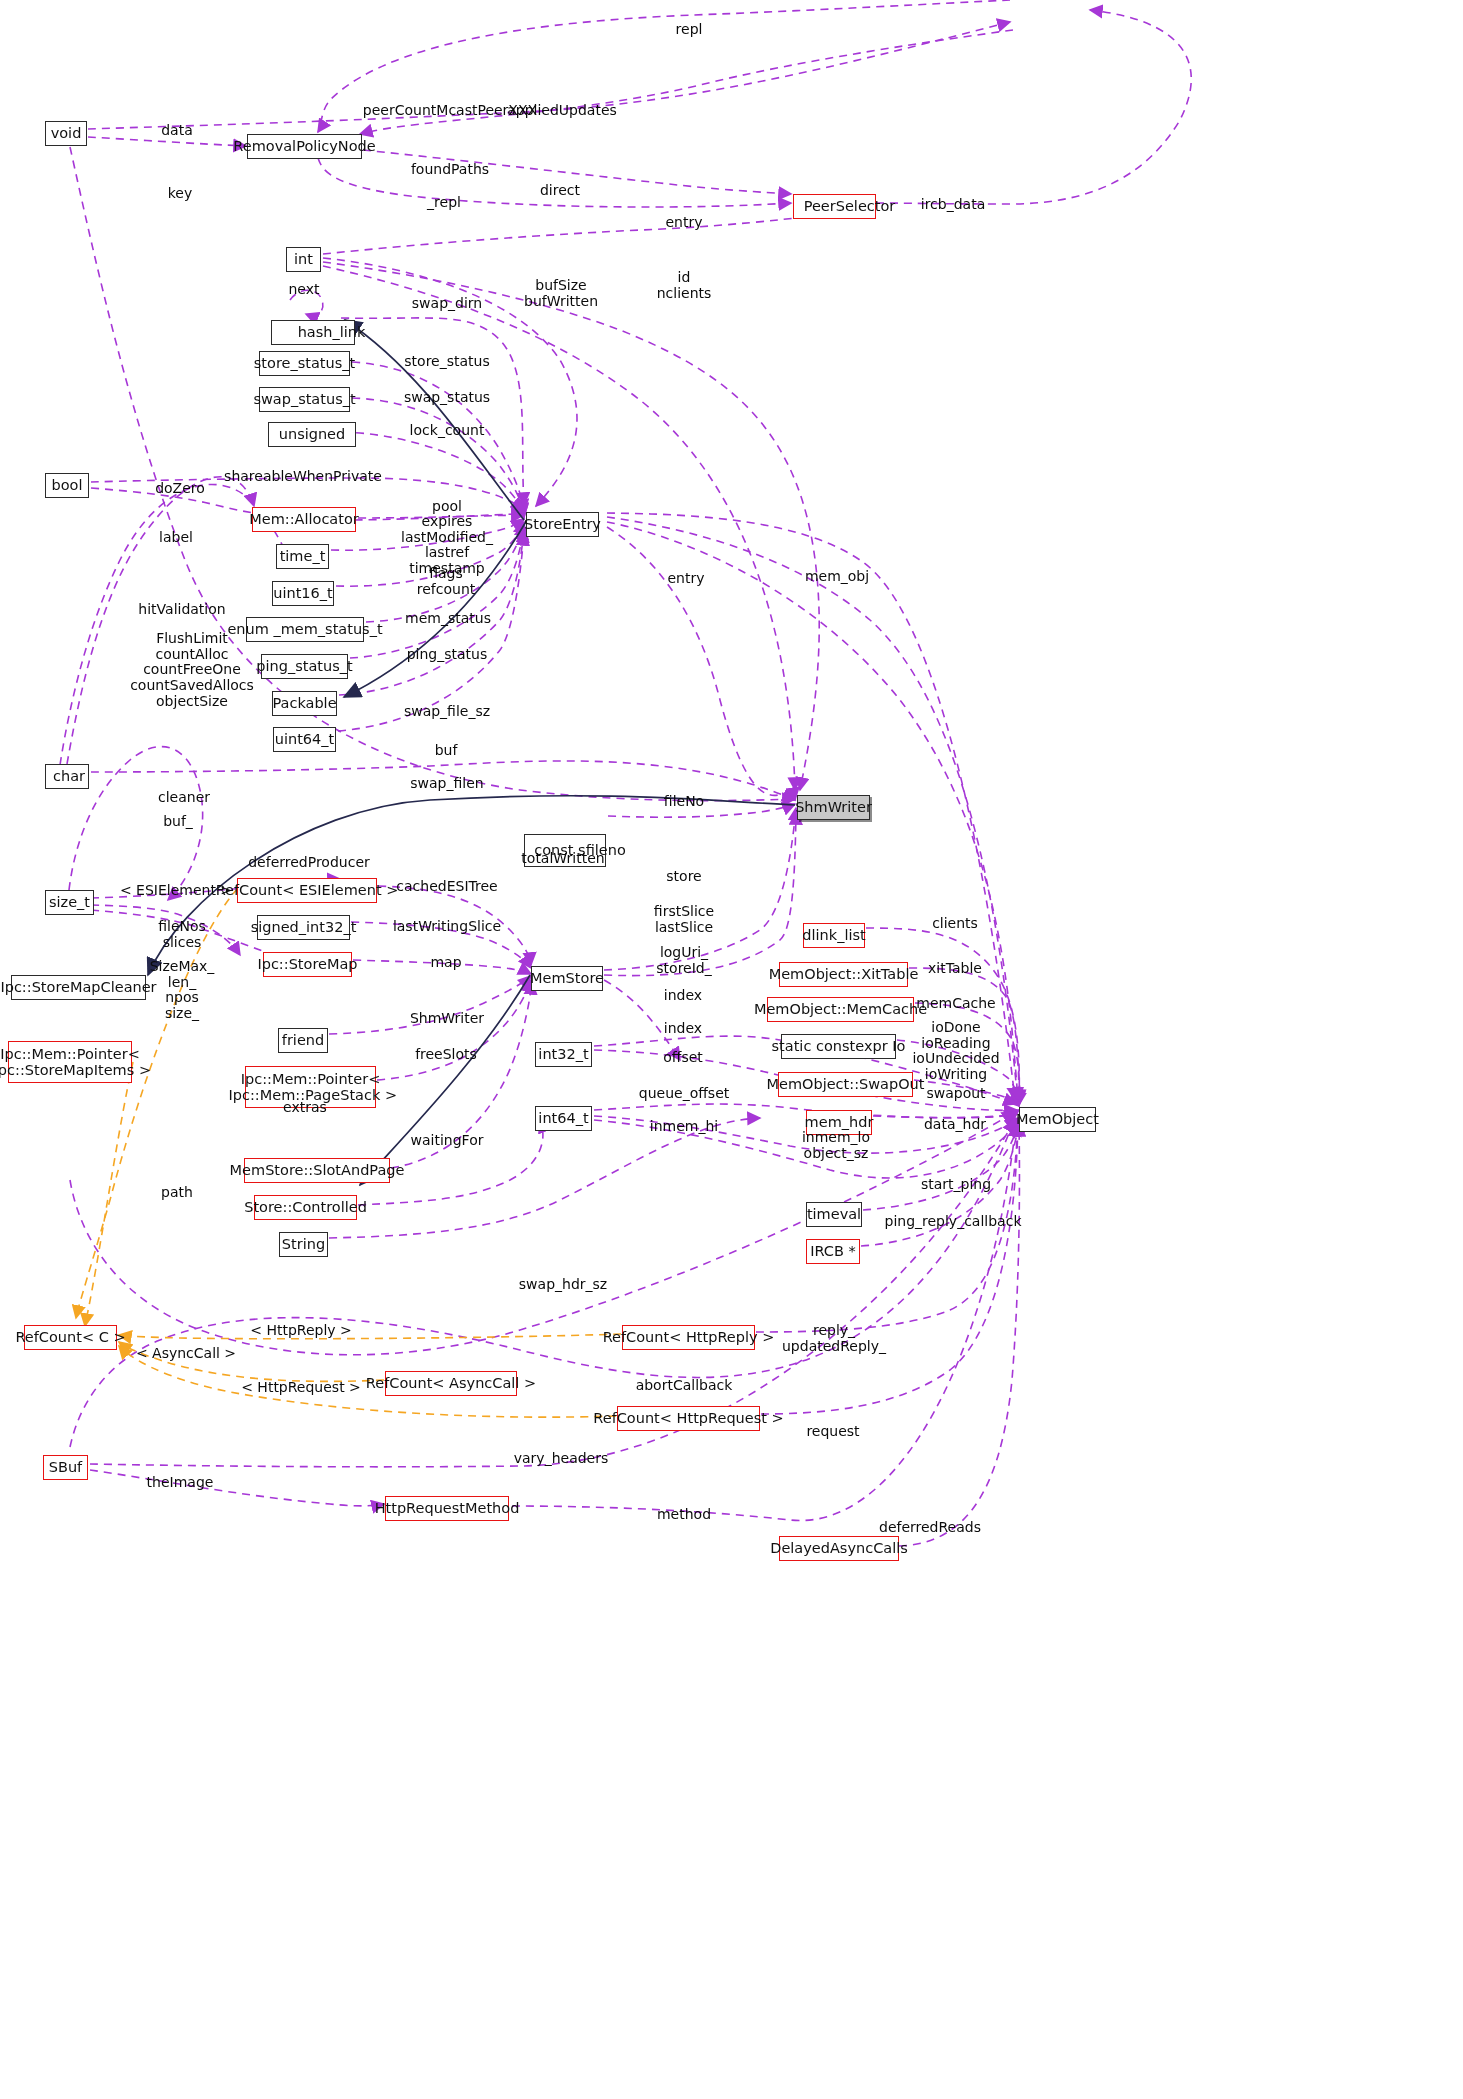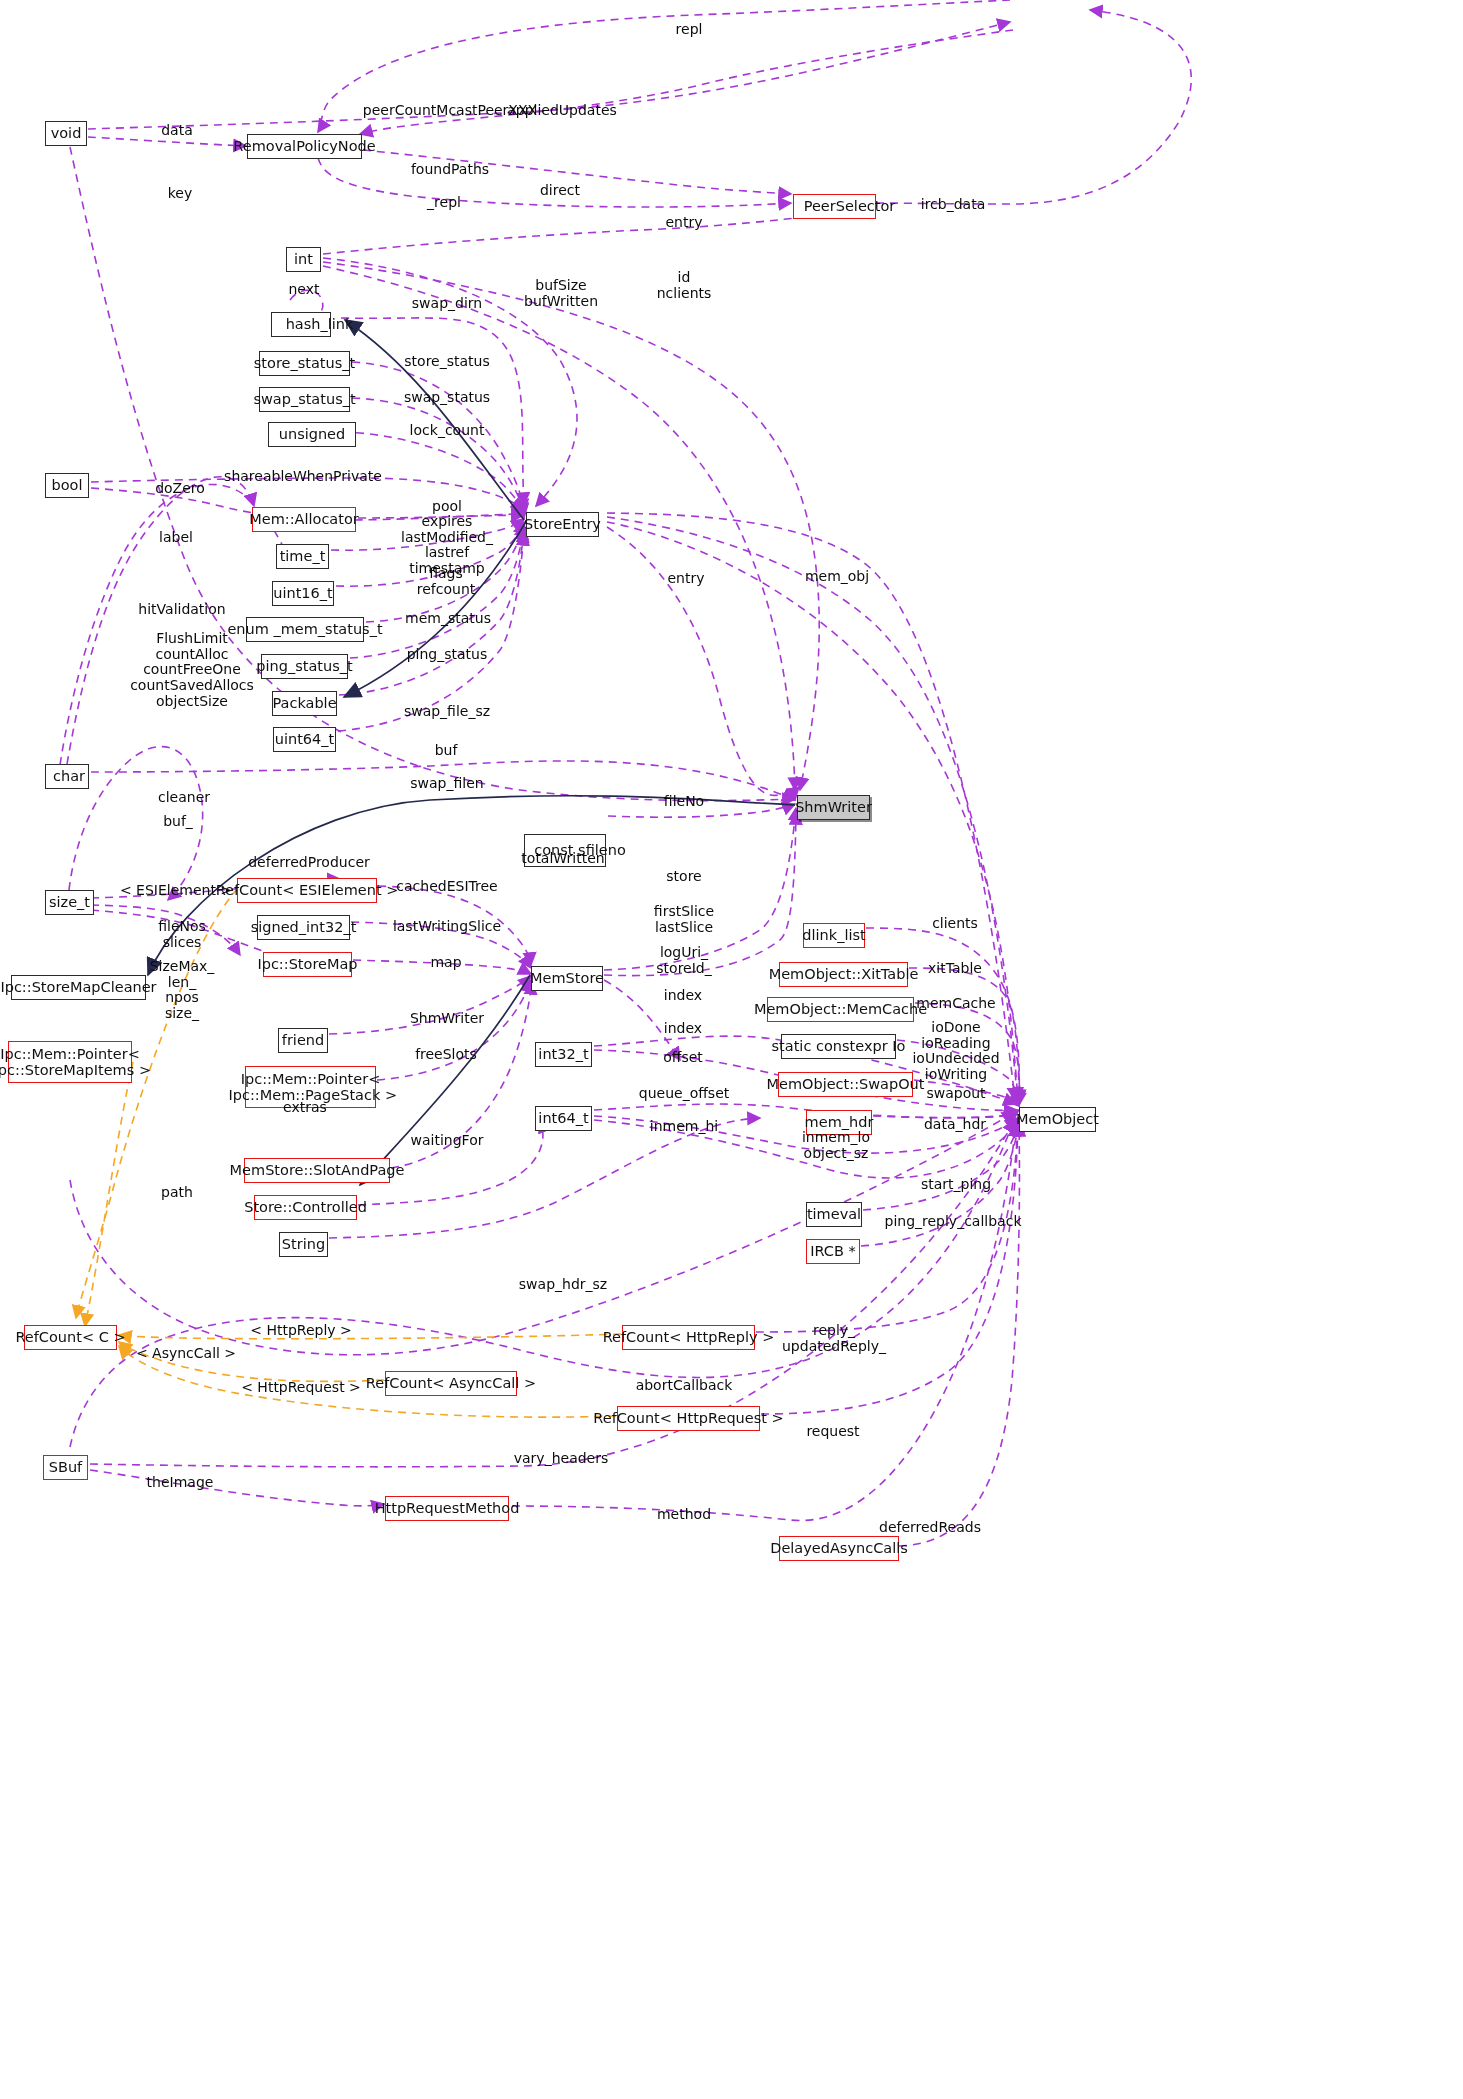--- a/index.html
+++ b/index.html
@@ -121,21 +121,21 @@
       <path d="M795,805 C700,800 600,790 430,800 C300,808 180,900 148,975"></path>
       <path d="M530,975 C480,1060 400,1140 360,1185"></path>
     </g>
   </svg>
 
   <div id="nodes">
       <div class="node" style="left: 45px; top: 121px; width: 42px; height: 25px;">void</div>
       <div class="node" style="left: 247px; top: 134px; width: 115px; height: 25px;">RemovalPolicyNode</div>
       <div class="node red" style="left: 793px; top: 194px; width: 83px; height: 25px; padding-left: 36px;">PeerSelector</div>
       <div class="node" style="left: 286px; top: 247px; width: 35px; height: 25px;">int</div>
-      <div class="node" style="left: 271px; top: 312px; width: 60px; height: 25px; padding-left: 43px;">hash_link</div>
+      <div class="node" style="left: 271px; top: 320px; width: 84px; height: 25px; padding-left: 43px;">hash_link</div>
       <div class="node" style="left: 259px; top: 351px; width: 91px; height: 25px;">store_status_t</div>
       <div class="node" style="left: 259px; top: 387px; width: 91px; height: 25px;">swap_status_t</div>
       <div class="node" style="left: 268px; top: 422px; width: 88px; height: 25px;">unsigned</div>
       <div class="node" style="left: 45px; top: 473px; width: 44px; height: 25px;">bool</div>
       <div class="node red" style="left: 252px; top: 507px; width: 104px; height: 25px;">Mem::Allocator</div>
       <div class="node" style="left: 526px; top: 512px; width: 73px; height: 25px;">StoreEntry</div>
       <div class="node" style="left: 276px; top: 544px; width: 53px; height: 25px;">time_t</div>
       <div class="node" style="left: 272px; top: 581px; width: 62px; height: 25px;">uint16_t</div>
       <div class="node" style="left: 246px; top: 617px; width: 118px; height: 25px;">enum _mem_status_t</div>
       <div class="node" style="left: 261px; top: 654px; width: 87px; height: 25px;">ping_status_t</div>

